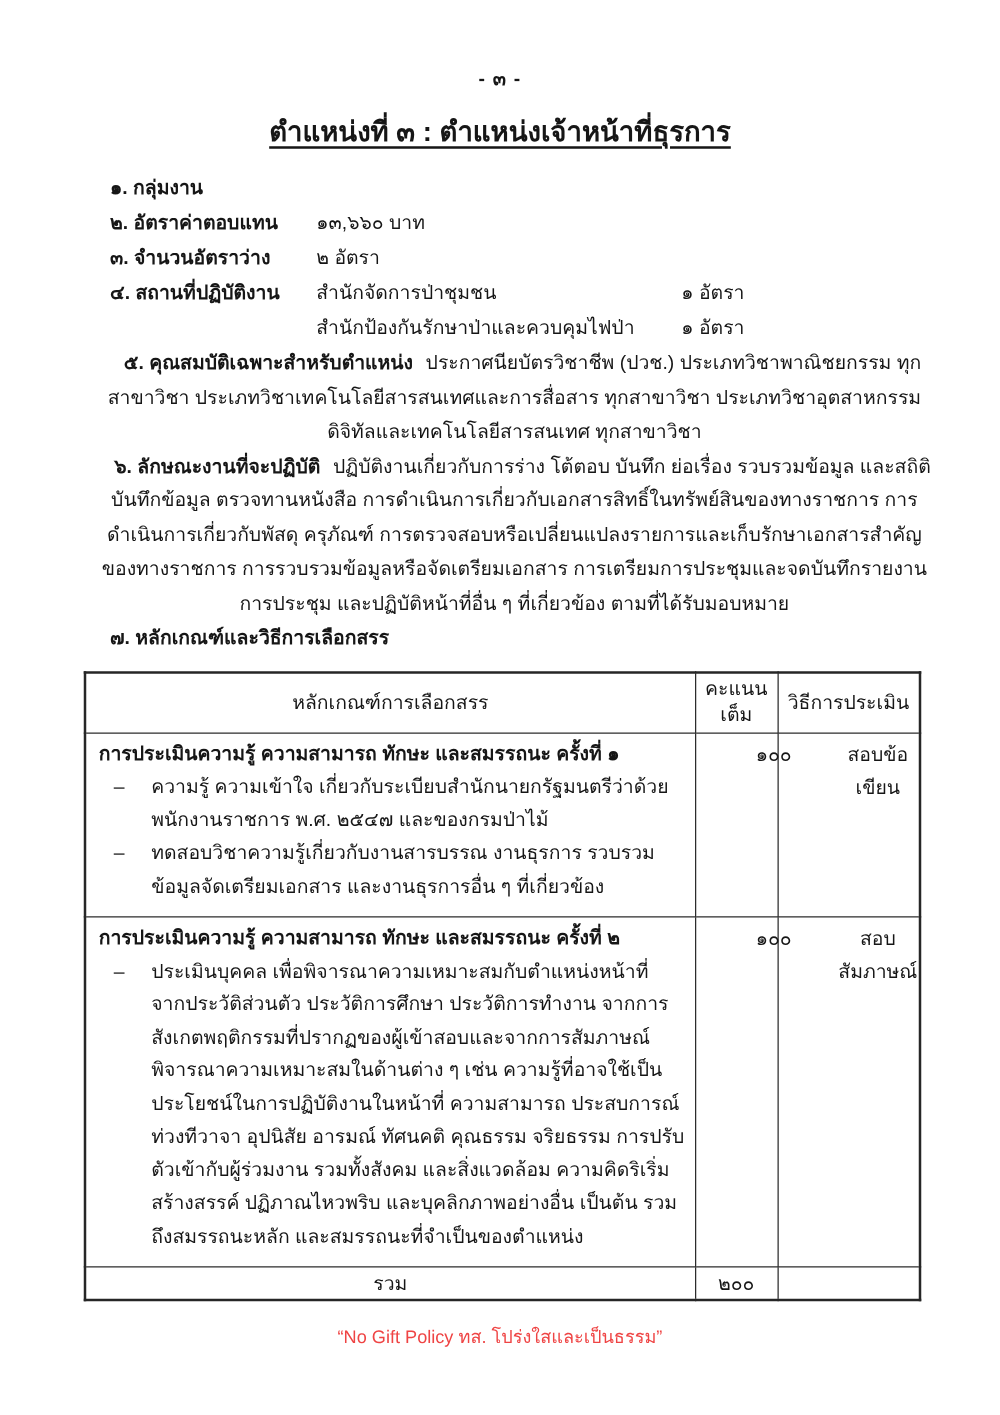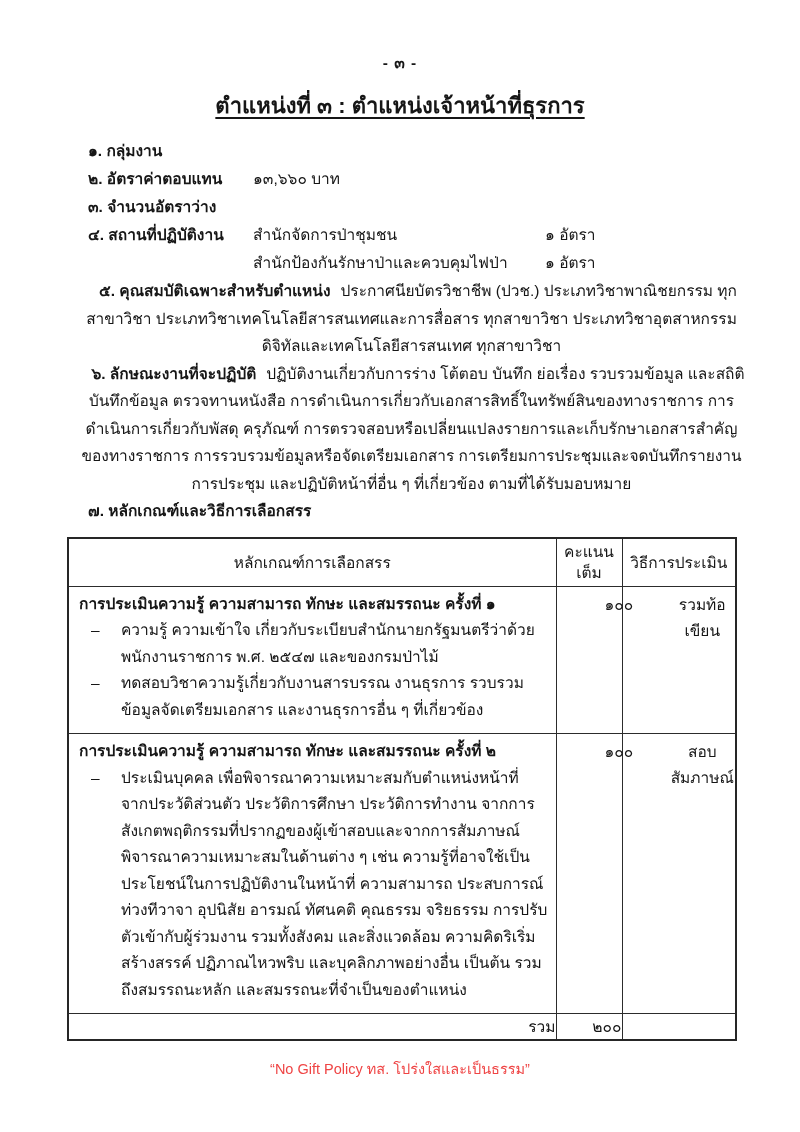--- a/index.html
+++ b/index.html
@@ -72,21 +72,21 @@
   }
   .selection-table tbody td { vertical-align: top; }
   .cell-criteria { padding: 4px 6px 10px 10px; line-height: 26.5px; }
   .row-title { font-weight: bold; }
   .bullet { display: flex; padding-left: 12px; }
   .bullet-dash { flex: none; width: 30px; }
   .bullet-text { flex: 1; padding-right: 2px; }
   .cell-score, .cell-method { text-align: center; padding-top: 5px; line-height: 26px; padding-left: 48px; }
   .total-row td {
     height: 25px;
-    text-align: right;
+    text-align: center;
     vertical-align: middle;
     padding: 0;
   }
   .footer-quote {
     position: absolute;
     top: 1057px;
     left: 0;
     width: 100%;
     text-align: center;
     font-size: 14.5px;
@@ -108,20 +108,21 @@
       <span class="kv-label">๑. กลุ่มงาน</span>
     </div>
 
     <div class="kv-row">
       <span class="kv-label">๒. อัตราค่าตอบแทน</span>
       <span class="kv-value">๑๓,๖๖๐ บาท</span>
     </div>
 
     <div class="kv-row">
       <span class="kv-label">๓. จำนวนอัตราว่าง</span>
+      <span class="kv-value">๒ อัตรา</span>
     </div>
 
     <div class="kv-row">
       <span class="kv-label">๔. สถานที่ปฏิบัติงาน</span>
       <span class="kv-value">
         <span class="loc-line">
           <span class="loc-name">สำนักจัดการป่าชุมชน</span>
           <span class="loc-count">๑  อัตรา</span>
         </span>
         <span class="loc-line">
@@ -165,21 +166,21 @@
           <div class="bullet">
             <span class="bullet-dash">–</span>
             <span class="bullet-text">ความรู้ ความเข้าใจ เกี่ยวกับระเบียบสำนักนายกรัฐมนตรีว่าด้วยพนักงานราชการ พ.ศ. ๒๕๔๗ และของกรมป่าไม้</span>
           </div>
           <div class="bullet">
             <span class="bullet-dash">–</span>
             <span class="bullet-text">ทดสอบวิชาความรู้เกี่ยวกับงานสารบรรณ งานธุรการ รวบรวมข้อมูลจัดเตรียมเอกสาร และงานธุรการอื่น ๆ ที่เกี่ยวข้อง</span>
           </div>
         </td>
         <td class="cell-score">๑๐๐</td>
-        <td class="cell-method">รวมท้อเขียน</td>
+        <td class="cell-method">สอบข้อเขียน</td>
       </tr>
       <tr>
         <td class="cell-criteria">
           <div class="row-title">การประเมินความรู้ ความสามารถ ทักษะ และสมรรถนะ ครั้งที่ ๒</div>
           <div class="bullet">
             <span class="bullet-dash">–</span>
             <span class="bullet-text">ประเมินบุคคล เพื่อพิจารณาความเหมาะสมกับตำแหน่งหน้าที่ จากประวัติส่วนตัว ประวัติการศึกษา ประวัติการทำงาน จากการสังเกตพฤติกรรมที่ปรากฏของผู้เข้าสอบและจากการสัมภาษณ์ พิจารณาความเหมาะสมในด้านต่าง ๆ เช่น ความรู้ที่อาจใช้เป็นประโยชน์ในการปฏิบัติงานในหน้าที่ ความสามารถ ประสบการณ์ ท่วงทีวาจา อุปนิสัย อารมณ์ ทัศนคติ คุณธรรม จริยธรรม การปรับตัวเข้ากับผู้ร่วมงาน รวมทั้งสังคม และสิ่งแวดล้อม ความคิดริเริ่มสร้างสรรค์ ปฏิภาณไหวพริบ และบุคลิกภาพอย่างอื่น เป็นต้น รวมถึงสมรรถนะหลัก และสมรรถนะที่จำเป็นของตำแหน่ง</span>
           </div>
         </td>
         <td class="cell-score">๑๐๐</td>

